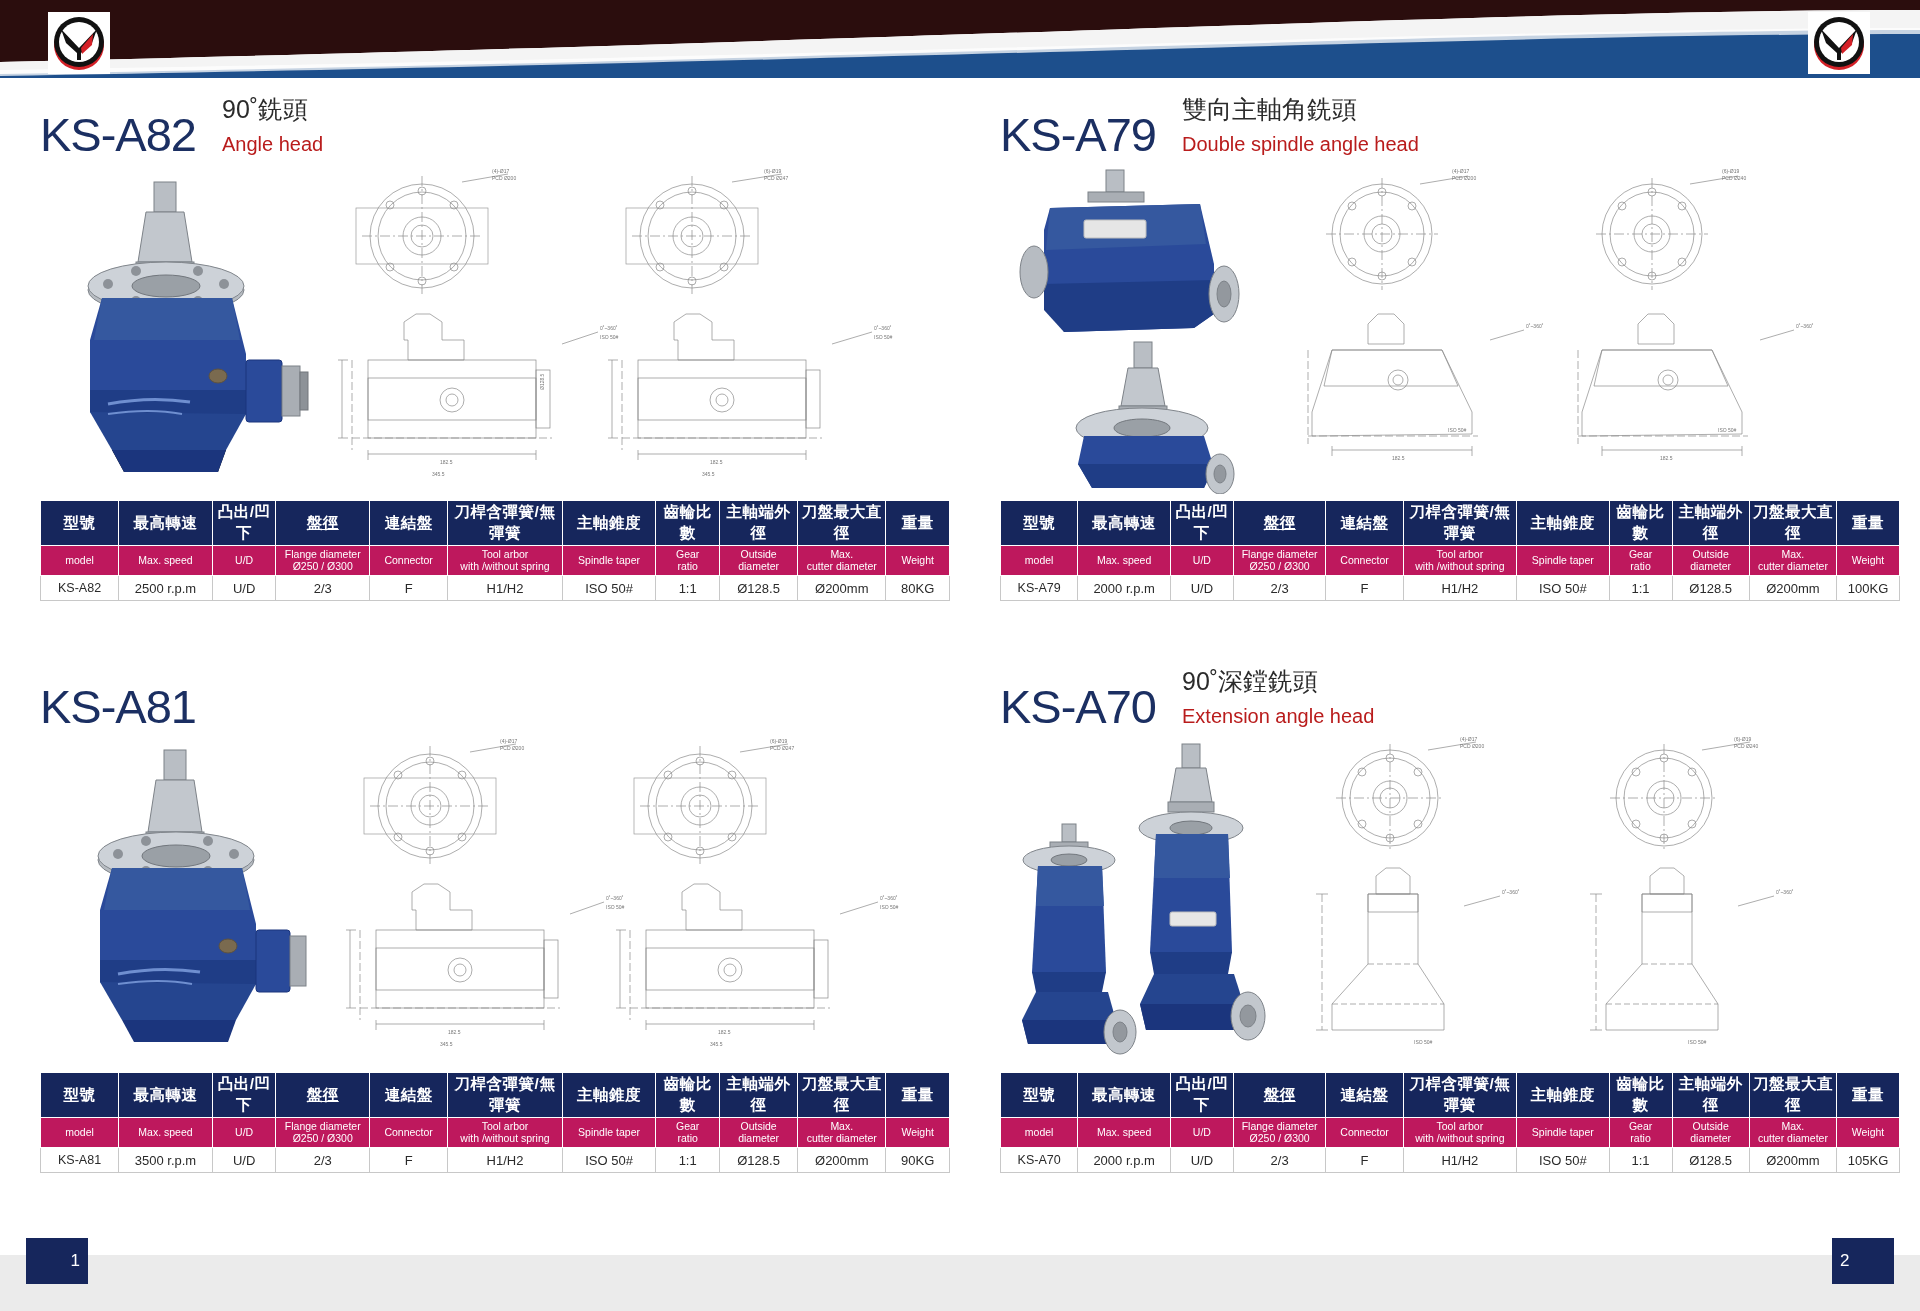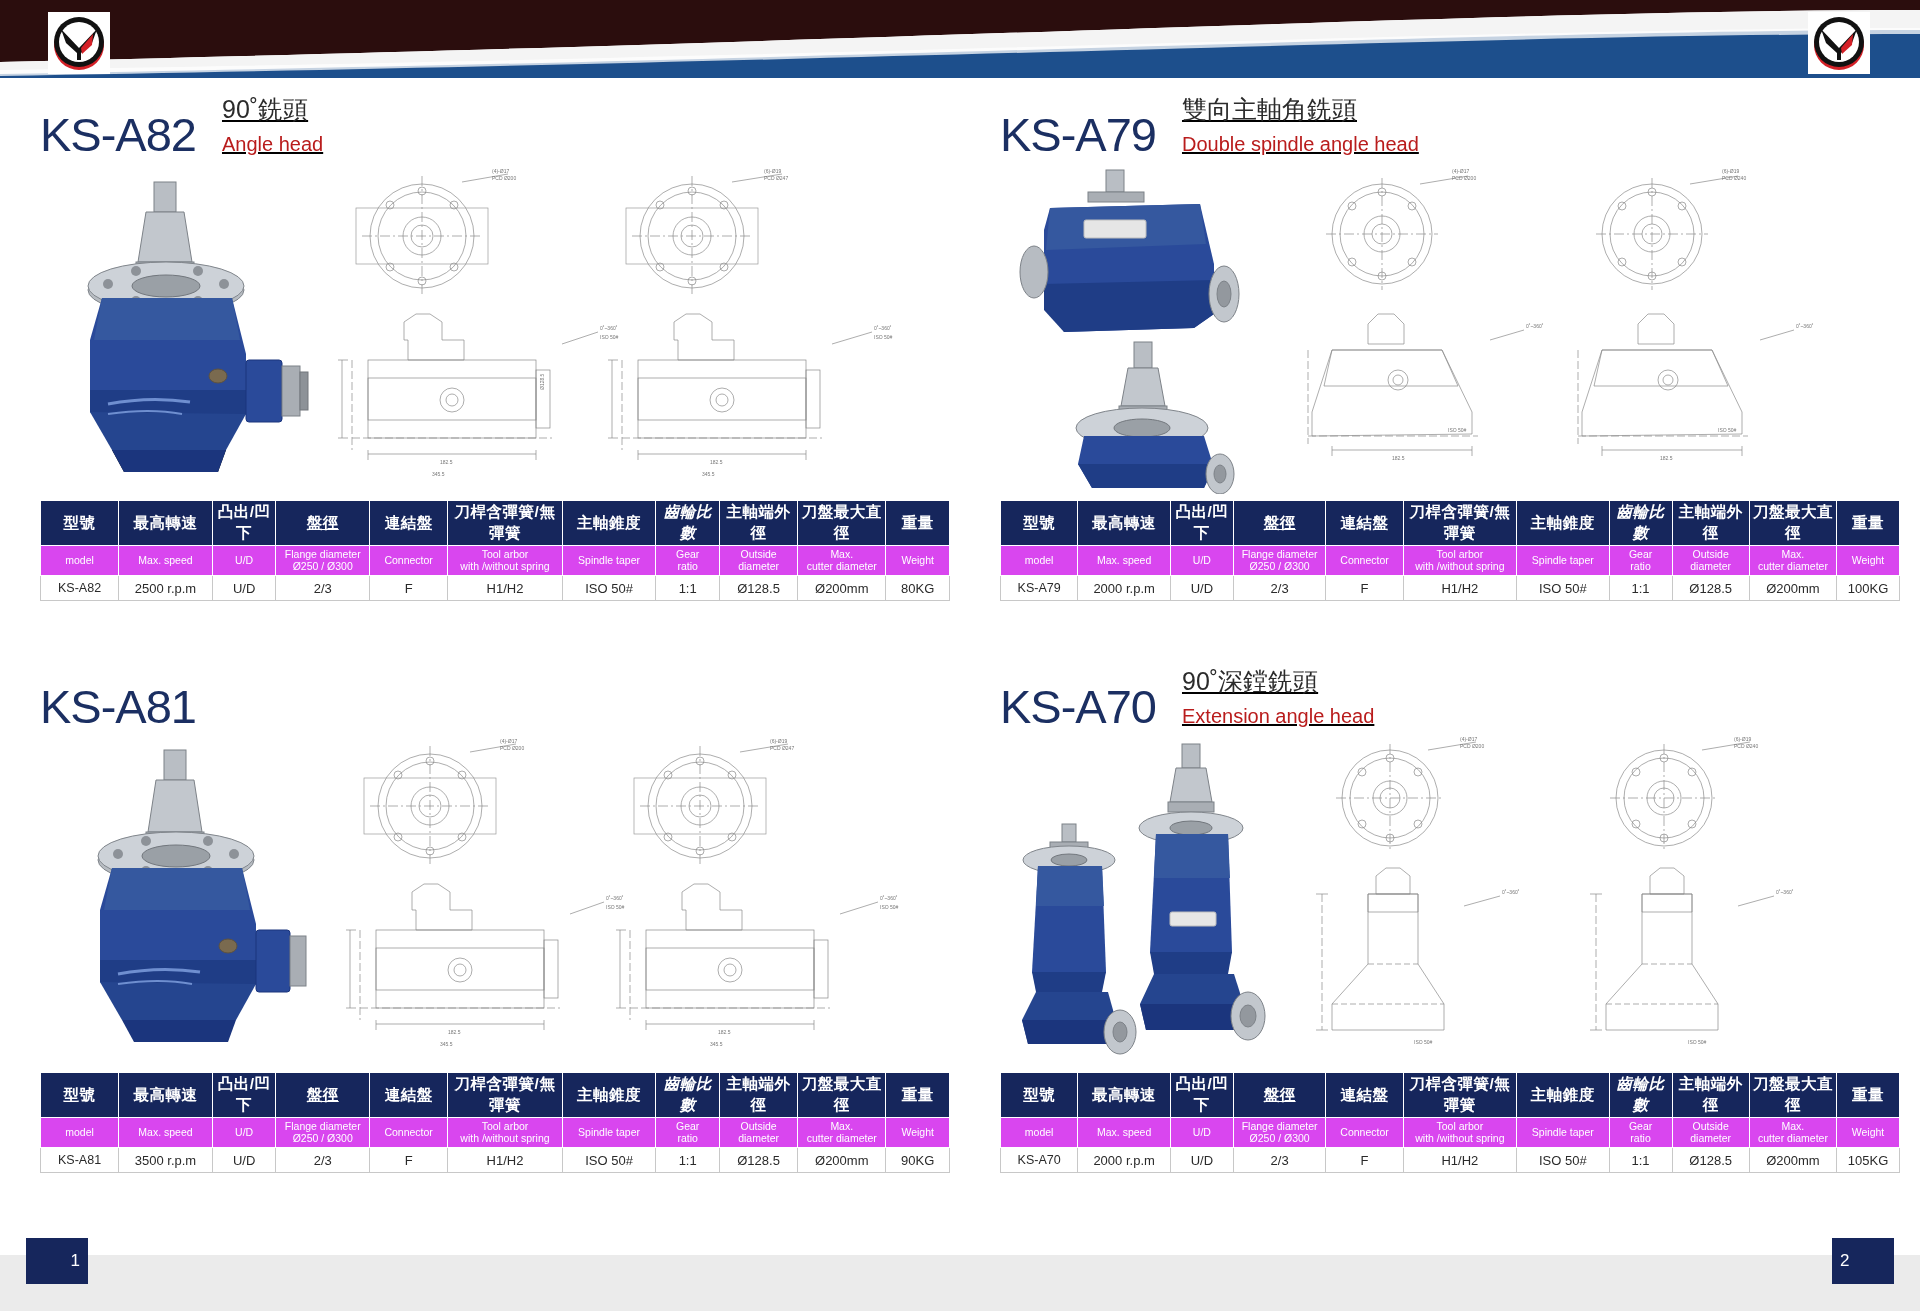--- a/index.html
+++ b/index.html
@@ -31,21 +31,21 @@
   .panel-tr { left:1000px; top:18px;  width:900px; }
   .panel-bl { left:40px;   top:590px; width:910px; }
   .panel-br { left:1000px; top:590px; width:900px; }
 
   
   .title-row { display:flex; align-items:flex-end; gap:26px; height:62px; }
   .model-code {
     font-size:47px; font-weight:400; letter-spacing:-1px;
     color:#1b2f62; line-height:1; white-space:nowrap;
   }
-  .title-txt { padding-bottom:2px;text-decoration:underline; }
+  .title-txt { padding-bottom:2px; }
   .title-cn { font-size:25px; color:#2b2b2b; line-height:1.12; font-weight:400; white-space:nowrap; }
   .title-en { font-size:20px; color:#b91c1c; line-height:1.2; white-space:nowrap;margin-top:9px; }
 
   
   .media { position:relative; height:330px; margin-top:6px; }
   .photo-wrap { position:absolute; left:10px; top:0; width:260px; height:330px; }
   .draw-wrap  { position:absolute; left:272px; top:0; right:0; height:330px; }
   .draw-wrap svg, .photo-wrap svg { display:block; }
 
   
@@ -53,34 +53,34 @@
   .spec th, .spec td {
     border:1px solid #ffffff;
     text-align:center; vertical-align:middle;
   }
   .spec .r-cn th {
     background:#16265c; color:#ffffff;
     font-size:15.5px; font-weight:700; height:28px; padding:1px 2px;
     letter-spacing:0.5px;
   }
   .spec .r-en td {
-    background:#d946ef; color:#ffffff;
+    background:#be185d; color:#ffffff;
     font-size:10.5px; font-weight:400; height:30px; padding:1px 2px; line-height:1.12;
   }
   .spec .r-val td {
     background:#ffffff; color:#2a2a2a;
     font-size:13px; height:25px; padding:1px 2px;
     border:1px solid #c8c8c8;
   }
   .spec .r-val td.first { font-size:12.5px; }
 
   
   .c0 { width:8.6%; }  .c1 { width:10.3%; } .c2 { width:7.0%; }
   .c3 { width:10.3%;text-decoration:underline; } .c4 { width:8.6%; }  .c5 { width:12.6%; }
-  .c6 { width:10.3%; } .c7 { width:7.0%;font-style:italic; }  .c8 { width:8.6%; }
+  .c6 { width:10.3%; } .c7 { width:7.0%; }  .c8 { width:8.6%; }
   .c9 { width:9.7%; }  .c10{ width:7.0%; }
 
   
   .footer { position:absolute; left:0; top:1255px; width:1920px; height:56px; background:#ebebeb; }
   .pagebox {
     position:absolute; top:1238px; width:62px; height:46px;
     background:#16265c; color:#ffffff;
     font-size:17px; display:flex; align-items:center; justify-content:center;
   }
   .pagebox.left  { left:26px;  justify-content:flex-end; padding-right:8px; }

